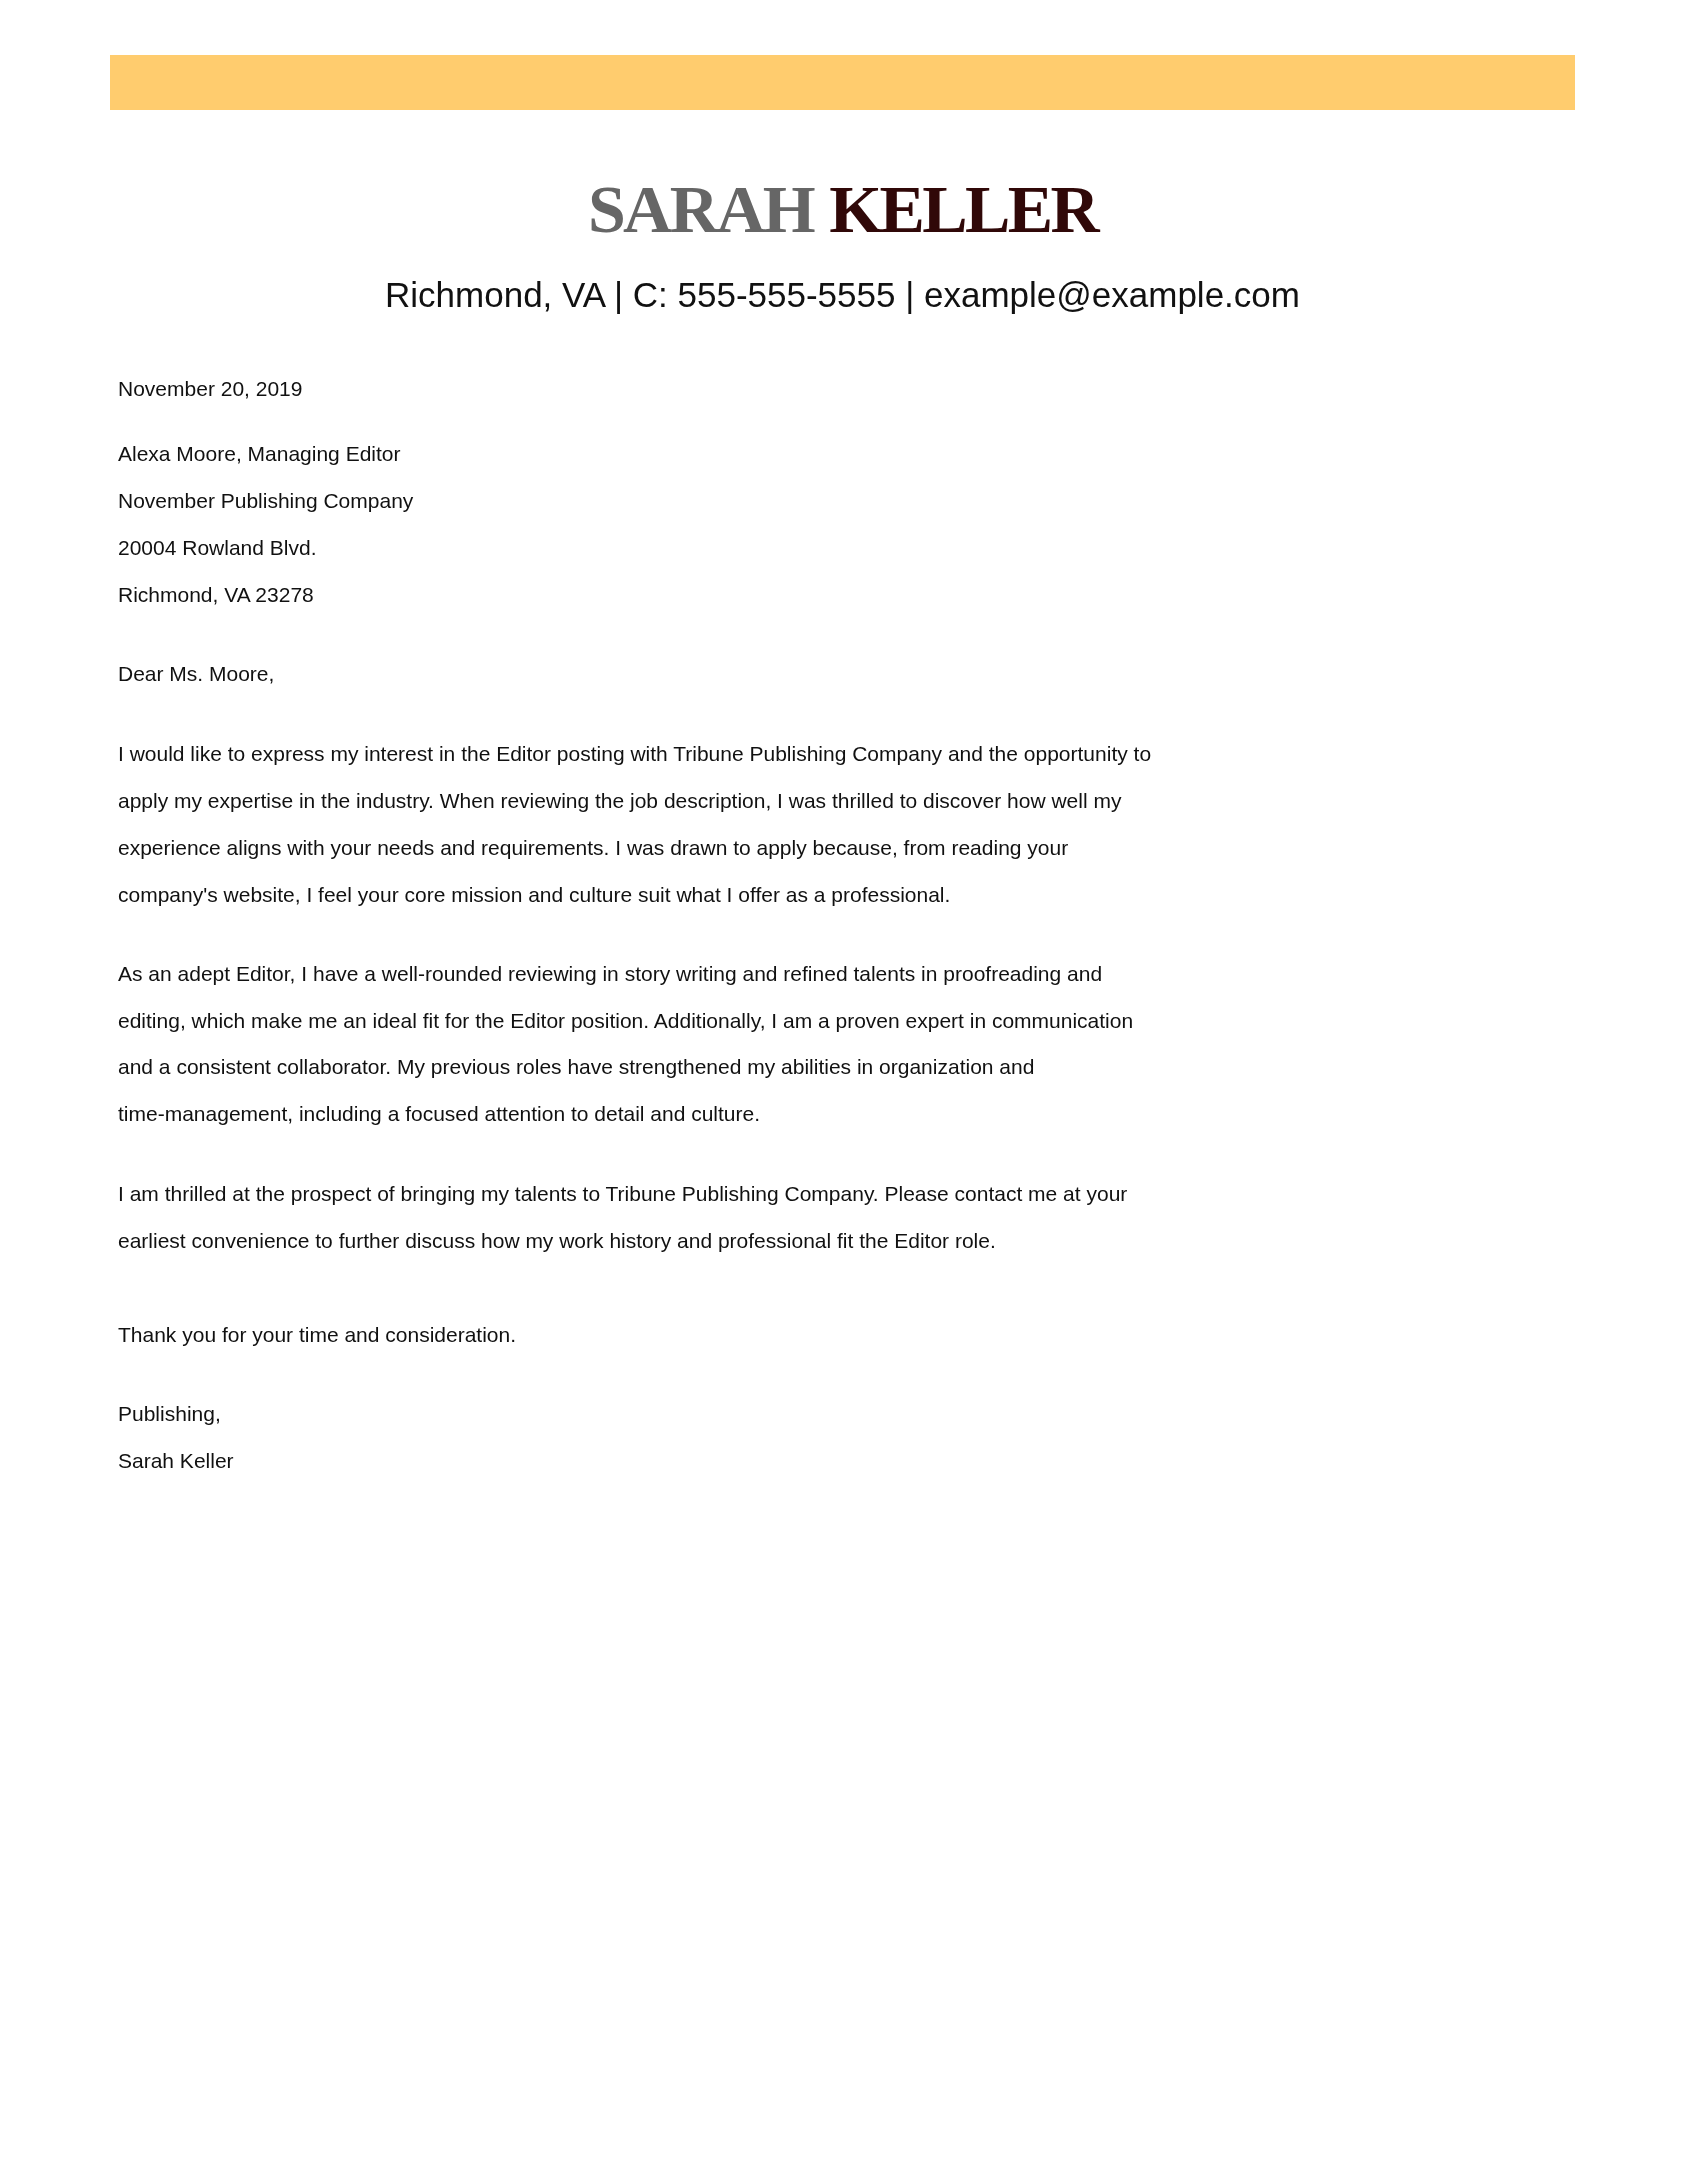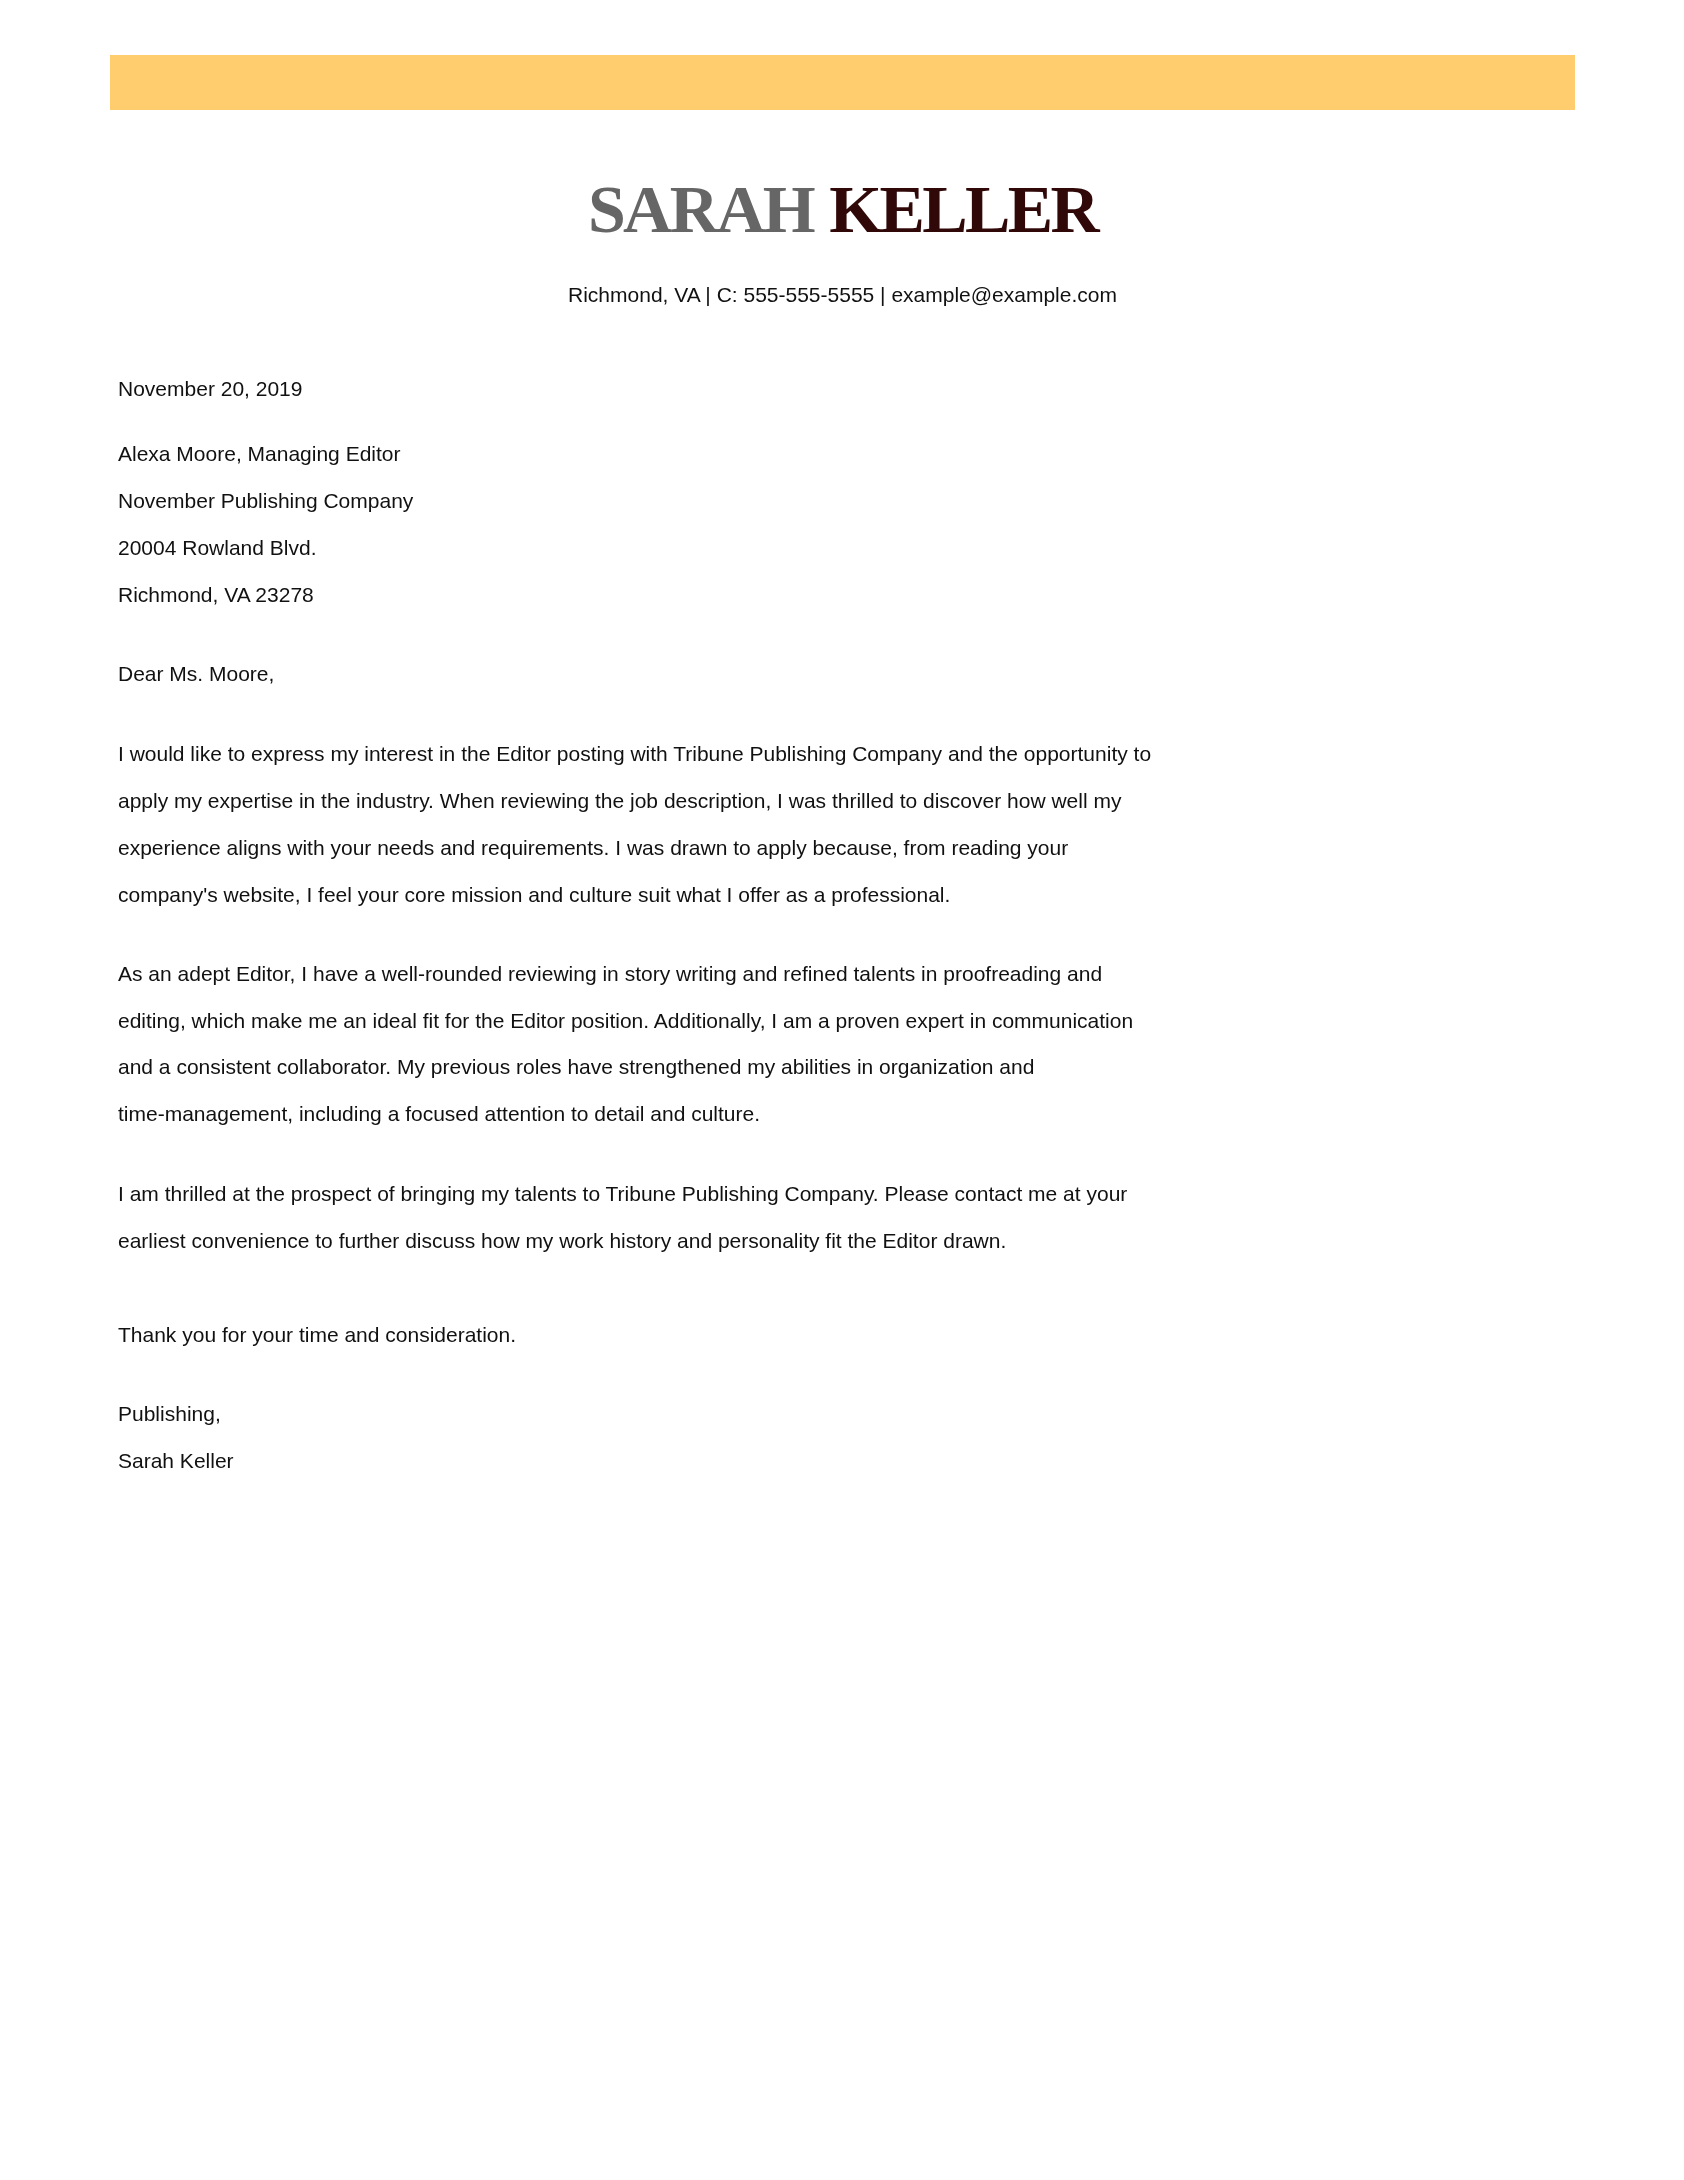--- a/index.html
+++ b/index.html
@@ -4,21 +4,21 @@
 <style>
   html, body { margin: 0; padding: 0; background: #ffffff; }
   body { width: 1685px; height: 2181px; position: relative; overflow: hidden;
          font-family: "Liberation Sans", "DejaVu Sans", sans-serif; color: #111111; }
   .bar { position: absolute; left: 110px; top: 55px; width: 1465px; height: 55px; background: #FFCC6E; }
   .name { position: absolute; left: 0; width: 1685px; top: 167px; height: 82px; line-height: 82px;
           text-align: center; font-size: 68px; font-weight: bold; letter-spacing: -2.6px; white-space: nowrap; }
   .name .first { color: #666666; font-family: Liberation Serif, serif; }
   .name .last { color: #300808; font-family: Liberation Serif, serif; }
   .contact { position: absolute; left: 0; width: 1685px; top: 271px; height: 47px; line-height: 47px;
-             text-align: center; font-size: 21px; white-space: nowrap; color: #111111; }
+             text-align: center; font-size: 35px; white-space: nowrap; color: #111111; }
   .line { position: absolute; left: 118px; height: 47px; line-height: 47px; font-size: 21px;
           white-space: nowrap; color: #111111; text-align: center; }
 </style>
 </head>
 <body>
 
 <div class="bar"></div>
 
 <div class="name"><span class="first">SARAH</span> <span class="last">KELLER</span></div>
 
@@ -44,20 +44,20 @@
 
 <div>
   <div class="line" style="top:950px">As an adept Editor, I have a well-rounded reviewing in story writing and refined talents in proofreading and</div>
   <div class="line" style="top:997px">editing, which make me an ideal fit for the Editor position. Additionally, I am a proven expert in communication</div>
   <div class="line" style="top:1043px">and a consistent collaborator. My previous roles have strengthened my abilities in organization and</div>
   <div class="line" style="top:1090px">time-management, including a focused attention to detail and culture.</div>
 </div>
 
 <div>
   <div class="line" style="top:1170px">I am thrilled at the prospect of bringing my talents to Tribune Publishing Company. Please contact me at your</div>
-  <div class="line" style="top:1217px">earliest convenience to further discuss how my work history and personality fit the Editor drawn.</div>
+  <div class="line" style="top:1217px">earliest convenience to further discuss how my work history and professional fit the Editor role.</div>
 </div>
 
 <div class="line" style="top:1311px">Thank you for your time and consideration.</div>
 
 <div class="line" style="top:1390px">Publishing,</div>
 <div class="line" style="top:1437px">Sarah Keller</div>
 
 
 </body></html>

